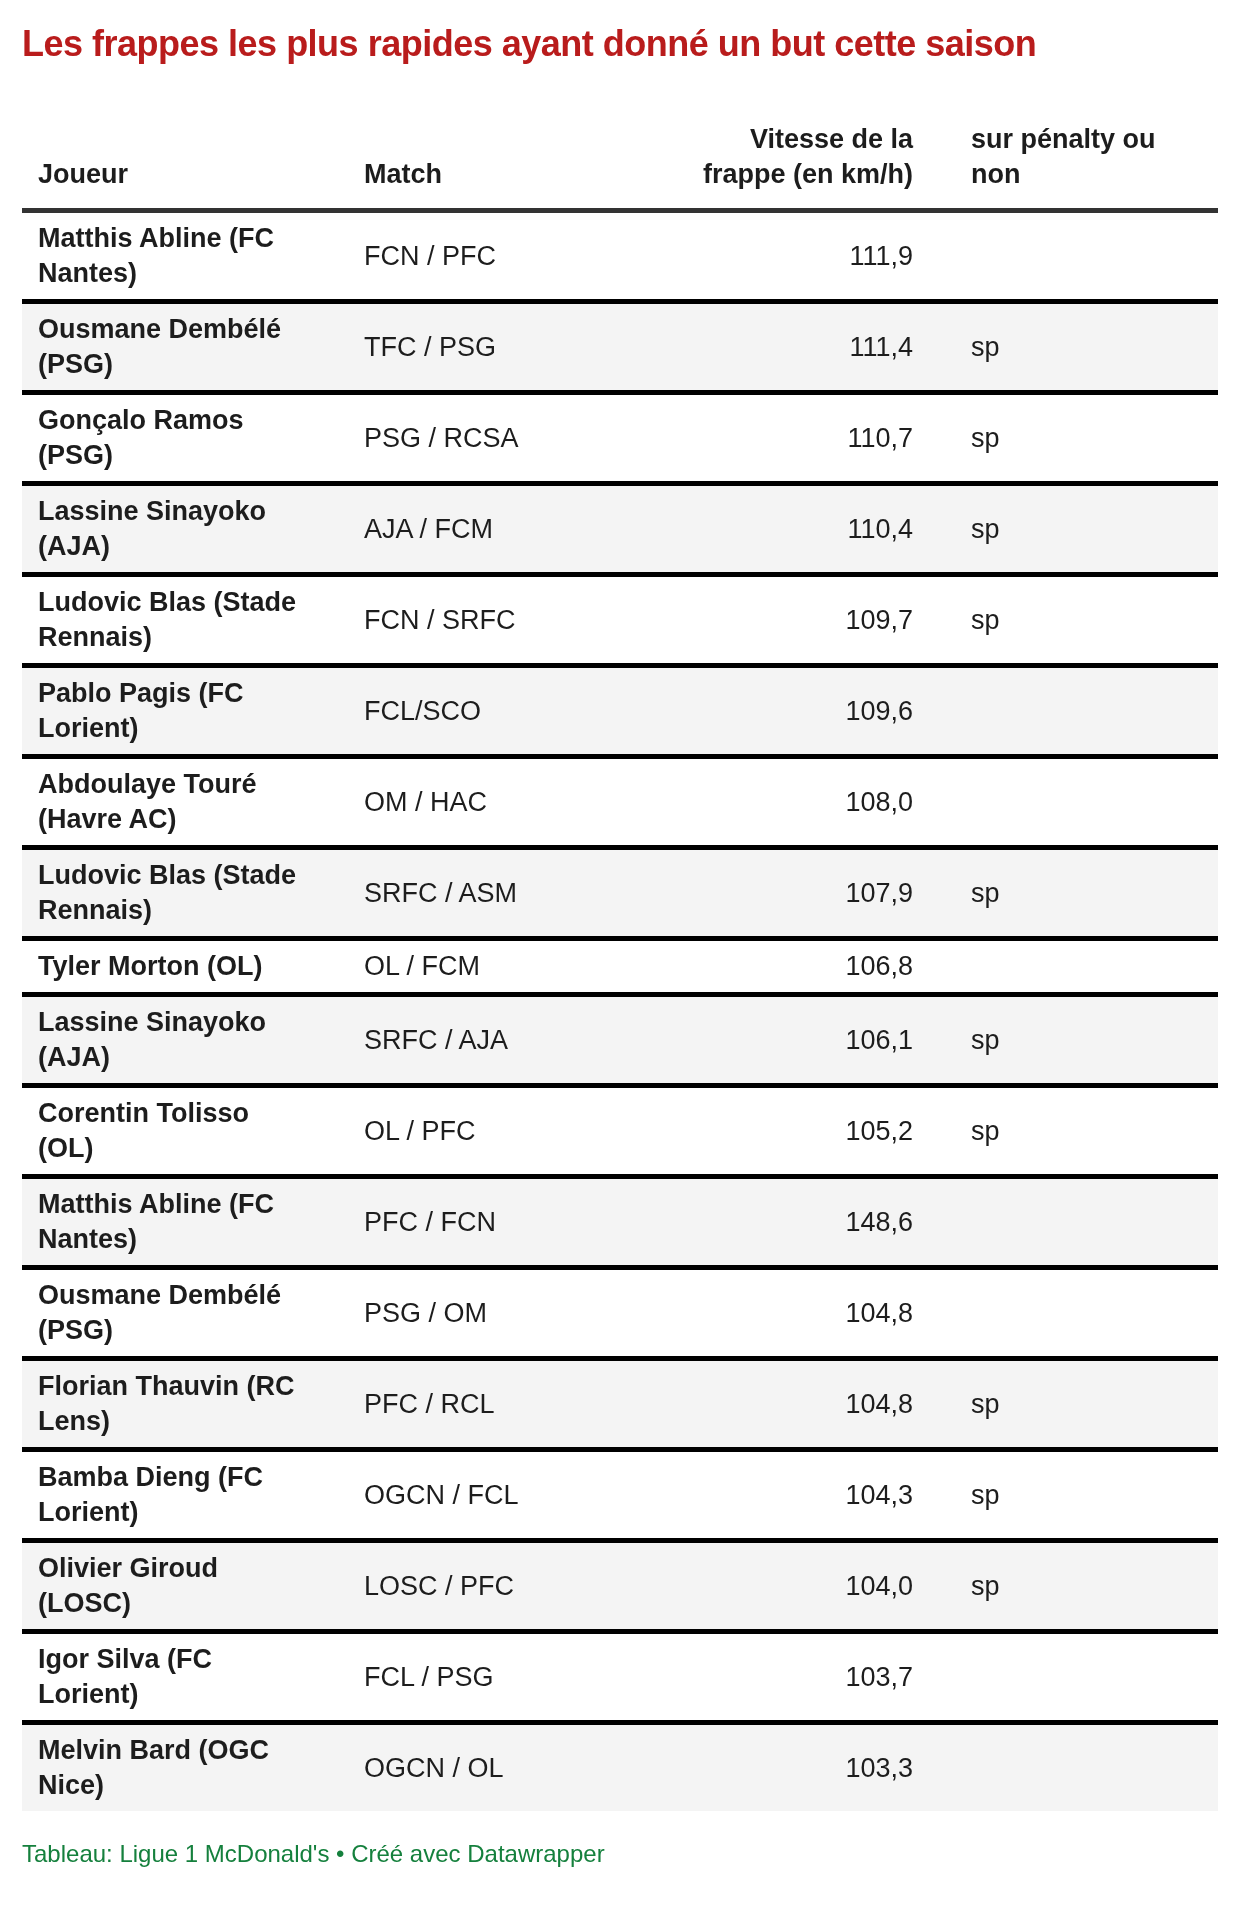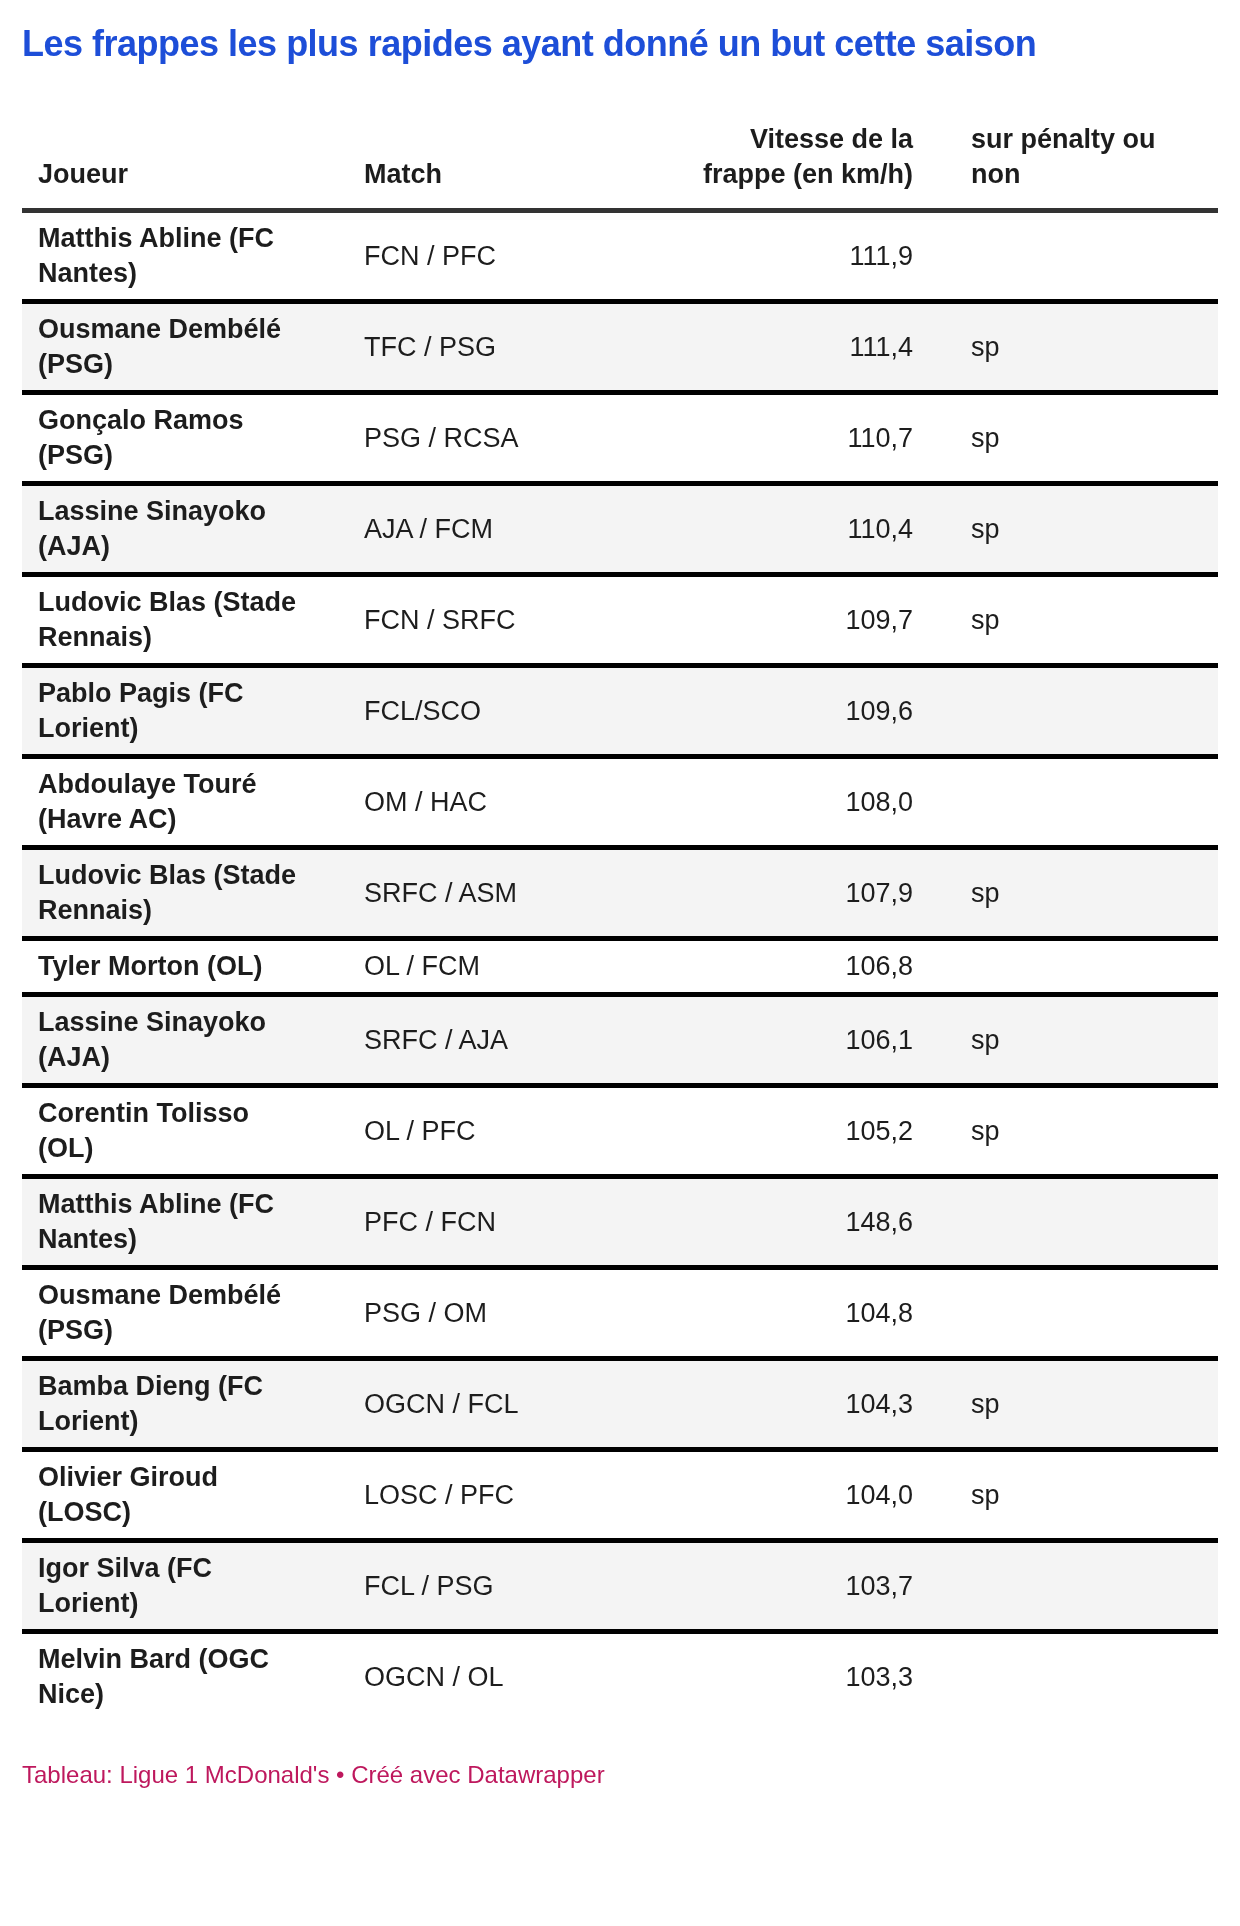--- a/index.html
+++ b/index.html
@@ -14,21 +14,21 @@
     padding: 22px 22px 0 22px;
     overflow: hidden;
     font-family: "Liberation Sans", "DejaVu Sans", sans-serif;
     color: #222222;
   }
   .title {
     font-size: 36px;
     font-weight: 700;
     letter-spacing: -0.5px;
     white-space: nowrap;
-    color: #1d4ed8;
+    color: #b91c1c;
     margin: 0;
     line-height: 44px;
   }
   table.dw-table {
     border-collapse: collapse;
     table-layout: fixed;
     width: 1196px;
   }
   col.c0 { width: 342px; }
   col.c1 { width: 240px; }
@@ -54,24 +54,24 @@
     padding: 8px 0;
     color: #1d1d1d;
   }
   td.c0 { padding-left: 16px; padding-right: 54px; font-weight: bold; }
   td.c2 { text-align: right; }
   td.c3 { padding-left: 58px; padding-right: 47px; }
   tbody tr { background: #ffffff; }
   tbody tr:nth-child(even) { background: #f4f4f4; }
   tbody tr + tr { border-top: 5px solid #000000; }
   .footer {
-    margin-top: 40px;
+    margin-top: 28px;
     font-size: 24px;
     line-height: 30px;
-    color: #be185d;
+    color: #15803d;
   }
 </style>
 </head>
 <body>
 
 <h1 class="title">Les frappes les plus rapides ayant donné un but cette saison</h1>
 
 <table class="dw-table">
   <colgroup>
     <col class="c0">
@@ -160,20 +160,26 @@
         <td class="c2">148,6</td>
         <td class="c3"></td>
       </tr>
       <tr>
         <td class="c0">Ousmane Dembélé<br>(PSG)</td>
         <td class="c1">PSG / OM</td>
         <td class="c2">104,8</td>
         <td class="c3"></td>
       </tr>
       <tr>
+        <td class="c0">Florian Thauvin (RC<br>Lens)</td>
+        <td class="c1">PFC / RCL</td>
+        <td class="c2">104,8</td>
+        <td class="c3">sp</td>
+      </tr>
+      <tr>
         <td class="c0">Bamba Dieng (FC<br>Lorient)</td>
         <td class="c1">OGCN / FCL</td>
         <td class="c2">104,3</td>
         <td class="c3">sp</td>
       </tr>
       <tr>
         <td class="c0">Olivier Giroud (LOSC)</td>
         <td class="c1">LOSC / PFC</td>
         <td class="c2">104,0</td>
         <td class="c3">sp</td>

